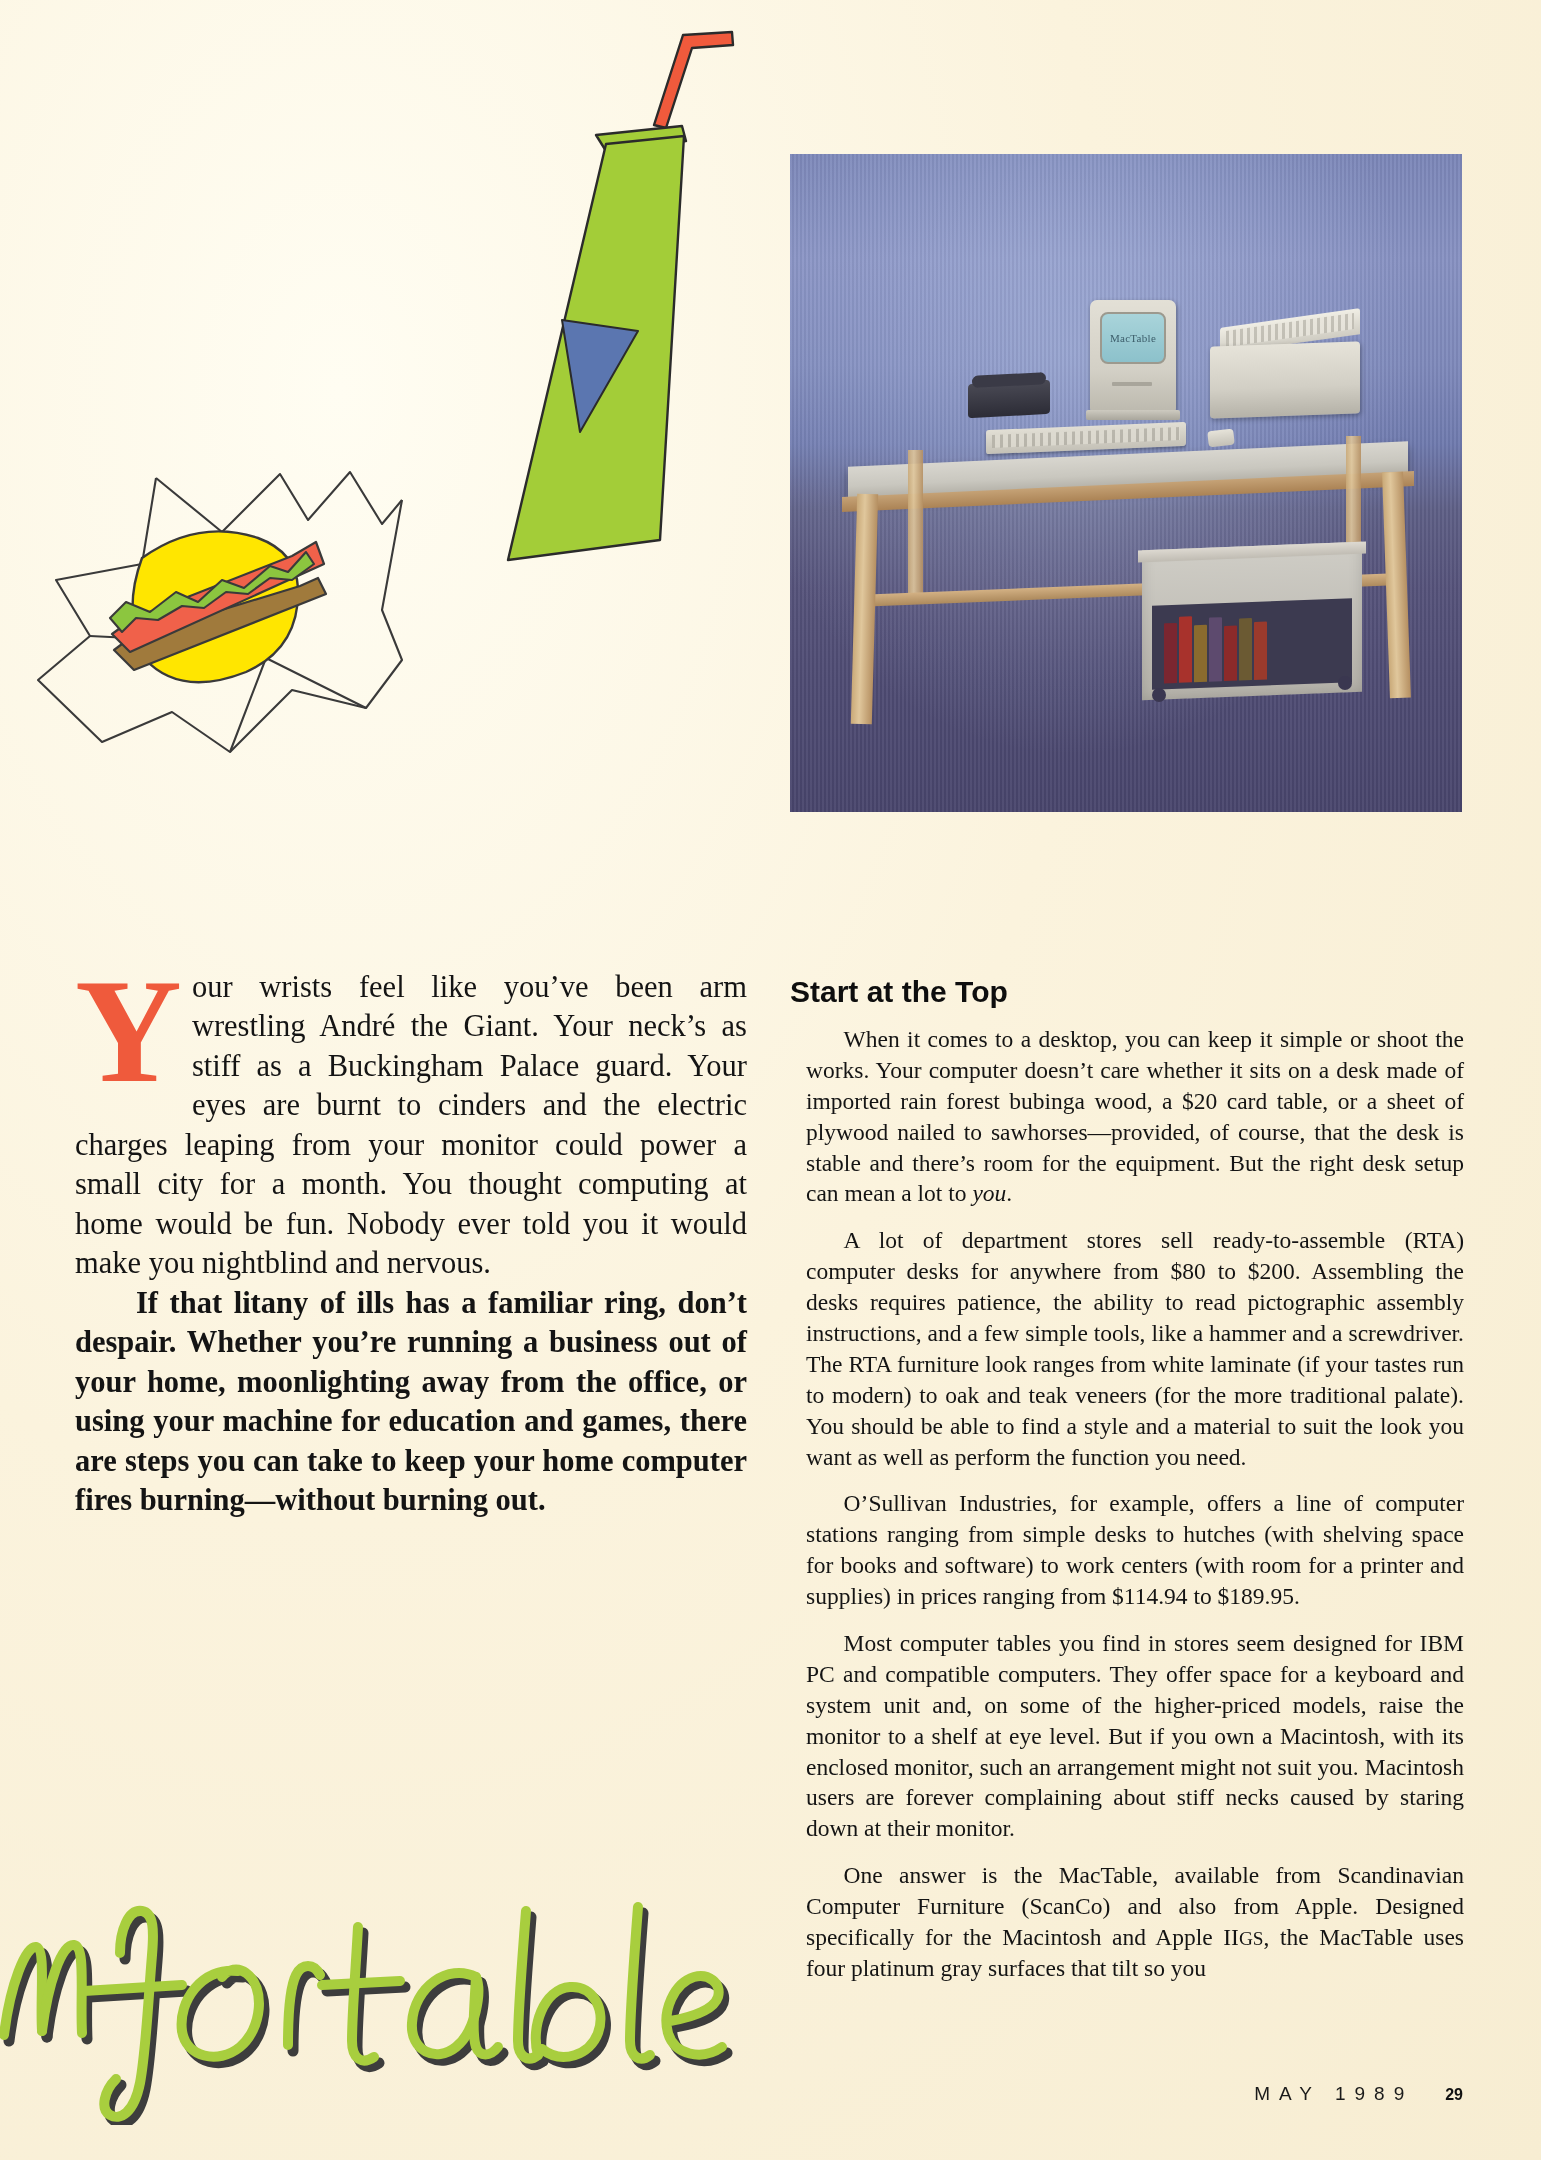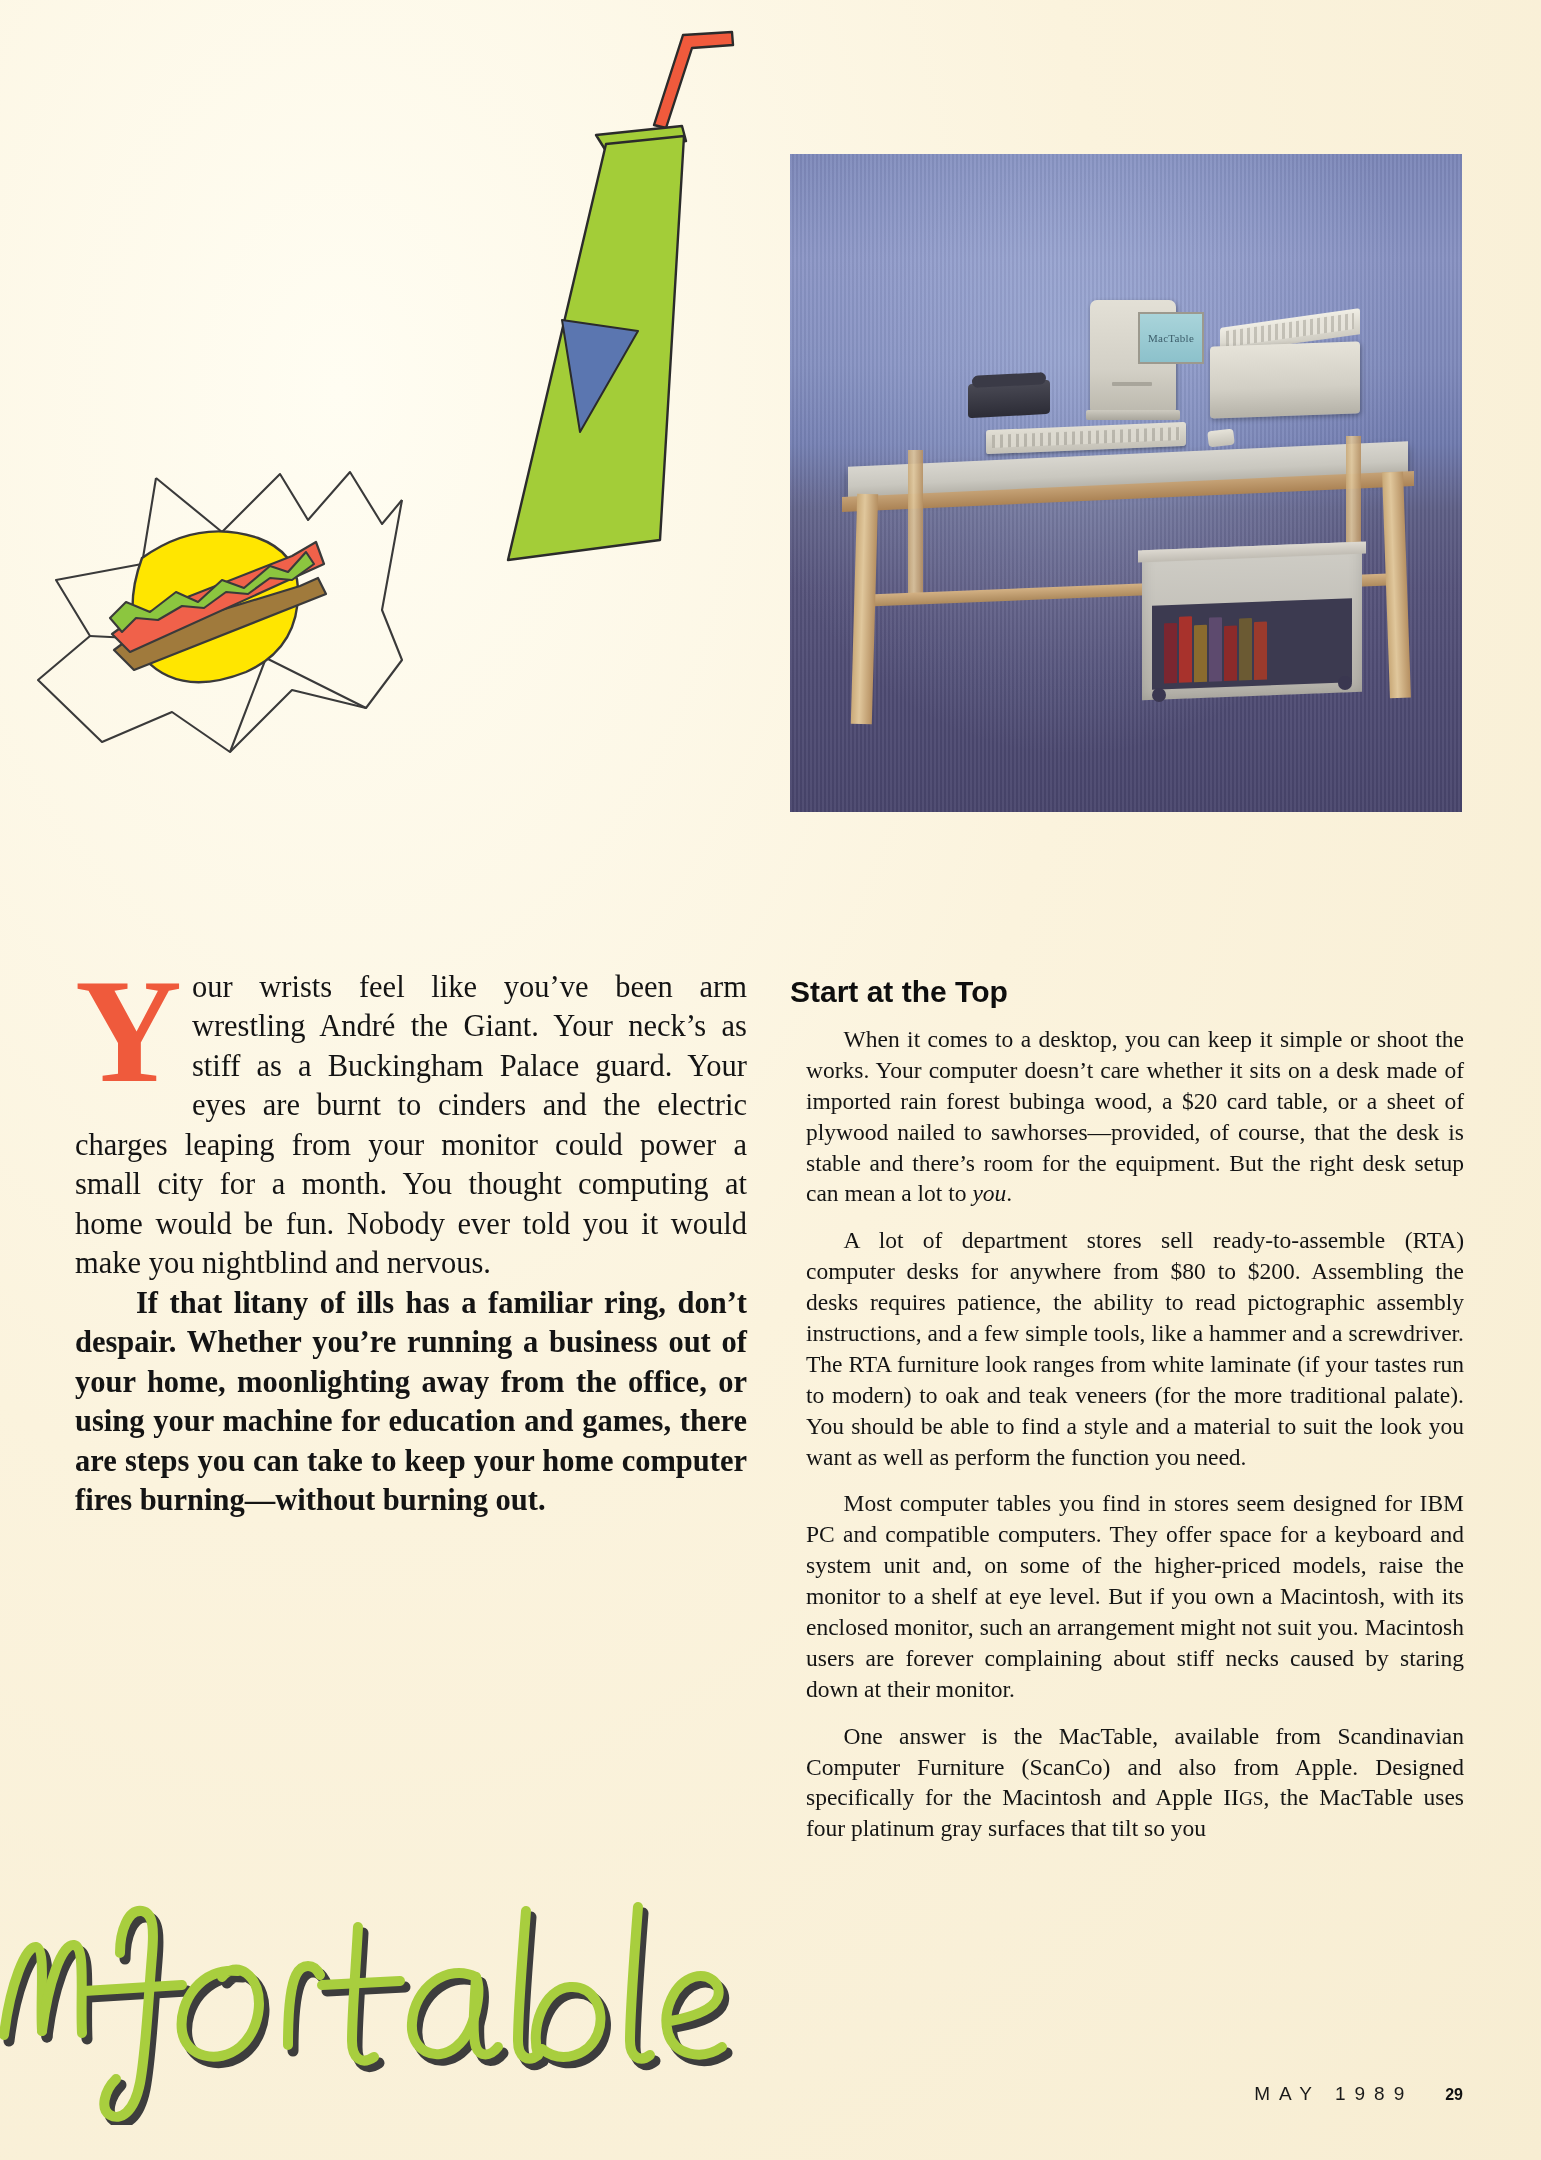--- a/index.html
+++ b/index.html
@@ -100,22 +100,22 @@
   .mac-body{
     position:absolute; left:300px; top:146px; width:86px; height:112px;
     background:linear-gradient(to bottom,#e3e0d6 0%,#d3d0c6 62%,#bcb9ae 100%);
     border-radius:7px 7px 4px 4px;
     box-shadow: 1px 2px 5px rgba(0,0,0,.33);
   }
   .mac-screen{
     position:absolute; left:310px; top:158px; width:62px; height:48px;
     background:linear-gradient(to bottom,#a9d4da,#8cc1cb);
     border:2px solid #9c998e;
-    border-radius:0;
-    display:flex; align-items:center; justify-content:center;margin-left:38px;
+    border-radius:8px;
+    display:flex; align-items:center; justify-content:center;
   }
   .mac-screen span{
     font-family:"Liberation Serif", serif;
     font-size:11px; color:#3c5d6a; letter-spacing:.3px;
   }
   .mac-slot{
     position:absolute; left:322px; top:228px; width:40px; height:4px;
     background:#a8a59b; border-radius:1px;
   }
   .mac-foot{
@@ -350,20 +350,21 @@
 
   <div class="col-left">
     <p><span class="dropcap">Y</span><span>our wrists feel like you’ve been arm wrestling André the Giant. Your neck’s as stiff as a Buckingham Palace guard. Your eyes are burnt to cinders and the electric charges leaping from your monitor could power a small city for a month. You thought computing at home would be fun. Nobody ever told you it would make you nightblind and nervous.</span></p>
     <p>If that litany of ills has a familiar ring, don’t despair. Whether you’re running a business out of your home, moonlighting away from the office, or using your machine for education and games, there are steps you can take to keep your home computer fires burning—without burning out.</p>
   </div>
 
   <div class="col-right">
     <p class="section-head">Start at the Top</p>
     <p><span>When it comes to a desktop, you can keep it simple or shoot the works. Your computer doesn’t care whether it sits on a desk made of imported rain forest bubinga wood, a $20 card table, or a sheet of plywood nailed to sawhorses—provided, of course, that the desk is stable and there’s room for the equipment. But the right desk setup can mean a lot to </span><span class="ital">you</span><span>.</span></p>
     <p>A lot of department stores sell ready-to-assemble (RTA) computer desks for anywhere from $80 to $200. Assembling the desks requires patience, the ability to read pictographic assembly instructions, and a few simple tools, like a hammer and a screwdriver. The RTA furniture look ranges from white laminate (if your tastes run to modern) to oak and teak veneers (for the more traditional palate). You should be able to find a style and a material to suit the look you want as well as perform the function you need.</p>
+    <p>O’Sullivan Industries, for example, offers a line of computer stations ranging from simple desks to hutches (with shelving space for books and software) to work centers (with room for a printer and supplies) in prices ranging from $114.94 to $189.95.</p>
     <p>Most computer tables you find in stores seem designed for IBM PC and compatible computers. They offer space for a keyboard and system unit and, on some of the higher-priced models, raise the monitor to a shelf at eye level. But if you own a Macintosh, with its enclosed monitor, such an arrangement might not suit you. Macintosh users are forever complaining about stiff necks caused by staring down at their monitor.</p>
     <p><span>One answer is the MacTable, available from Scandinavian Computer Furniture (ScanCo) and also from Apple. Designed specifically for the Macintosh and Apple II</span><span class="smallcaps">GS</span><span>, the MacTable uses four platinum gray surfaces that tilt so you</span></p>
   </div>
 
   <div class="script-word">
     <svg width="790" height="290" viewBox="0 0 790 290">
       <g fill="none" stroke-linecap="round" stroke-linejoin="round">
 
         <g stroke="#3d3d3d" stroke-width="11" transform="translate(5,6)">
           <path d="M34 200 C40 150 56 110 66 112 C76 114 70 160 72 196"></path>

